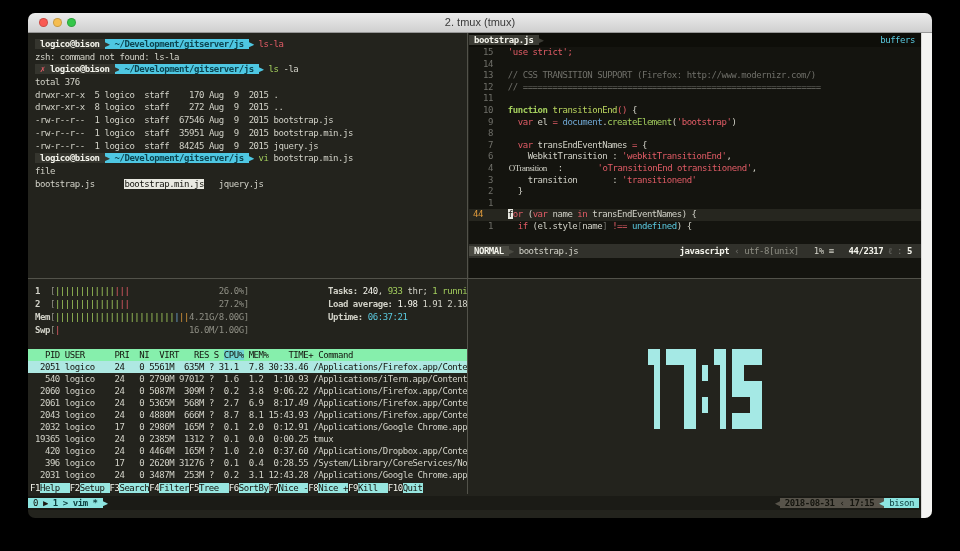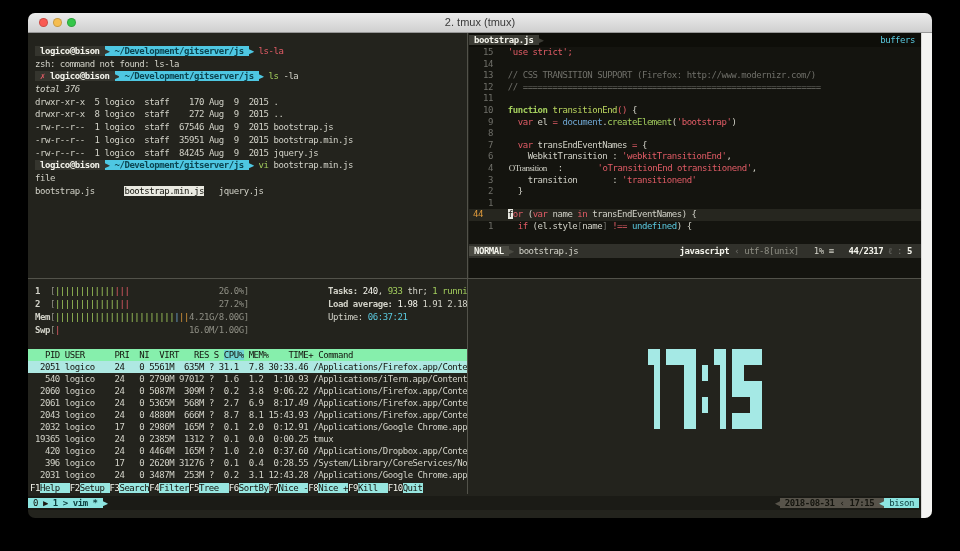--- a/index.html
+++ b/index.html
@@ -17,21 +17,21 @@
   .light.red{background:#f95a52;} .light.yellow{background:#f5bd4f;} .light.green{background:#35c649;}
 
   .term{position:absolute;left:0;top:20px;width:904px;height:485px;
         font-size:9px;letter-spacing:-0.45px;color:#d2d2c8;}
   .tl{white-space:pre;overflow:hidden;padding-left:7px;height:12.7px;line-height:12.7px;}
   .tl.hdr{background:#86efac;color:#14140e;}
   .tl.sel{background:#aee8e2;color:#14140e;}
   .tl.cur{background:#26261f;}
 
   .pane{position:absolute;overflow:hidden;}
-  .shell-pane{left:0;top:0;width:439px;height:245px;padding-top:12px;box-sizing:border-box;}
+  .shell-pane{left:0;top:0;width:439px;height:245px;padding-top:5px;box-sizing:border-box;}
   .vim-pane{left:441px;top:0;width:452px;height:245px;background:#14140f;}
   .vim-tabline{height:14px;line-height:14px;background:#0e0e09;display:flex;white-space:pre;}
   .vim-tab-right{margin-left:auto;padding-right:6px;}
   .vim-code .tl{height:11.6px;line-height:11.6px;padding-left:4px;}
   .vim-statusline{position:absolute;left:0;top:211px;width:100%;height:14px;line-height:14px;
                   background:#31312b;display:flex;white-space:pre;}
   .vim-sl-right{margin-left:auto;padding-right:4px;}
   .htop-pane{left:0;top:246px;width:439px;height:214px;}
   .htop-meters{position:absolute;left:0;top:6px;width:300px;}
   .htop-meters .tl{height:13px;line-height:13px;}
@@ -67,21 +67,21 @@
     </div>
     <div class="title">2. tmux (tmux)</div>
   </div>
 
   <div class="term">
 
     <div class="pane shell-pane">
         <div class="tl"><span style="color: rgb(244, 244, 236); background: rgb(53, 53, 46); font-weight: bold;"> logico@bison </span><span style="color: rgb(53, 53, 46); background: rgb(78, 199, 226);">▶</span><span style="color: rgb(12, 68, 80); background: rgb(78, 199, 226); font-weight: bold;"> ~/Development/gitserver/js </span><span style="color: rgb(78, 199, 226);">▶</span><span style="color: rgb(210, 210, 200);"> </span><span style="color: rgb(226, 92, 102);">ls-la</span></div>
         <div class="tl"><span style="color: rgb(210, 210, 200);">zsh: command not found: ls-la</span></div>
         <div class="tl"><span style="color: rgb(226, 92, 102); background: rgb(53, 53, 46);"> ✗</span><span style="color: rgb(244, 244, 236); background: rgb(53, 53, 46); font-weight: bold;"> logico@bison </span><span style="color: rgb(53, 53, 46); background: rgb(78, 199, 226);">▶</span><span style="color: rgb(12, 68, 80); background: rgb(78, 199, 226); font-weight: bold;"> ~/Development/gitserver/js </span><span style="color: rgb(78, 199, 226);">▶</span><span style="color: rgb(210, 210, 200);"> </span><span style="color: rgb(163, 206, 93);">ls</span><span style="color: rgb(210, 210, 200);"> -la</span></div>
-        <div class="tl"><span style="color: rgb(210, 210, 200); font-style: italic;">total 376</span></div>
+        <div class="tl"><span style="color: rgb(210, 210, 200);">total 376</span></div>
         <div class="tl"><span style="color: rgb(210, 210, 200);">drwxr-xr-x  5 logico  staff    170 Aug  9  2015 .</span></div>
         <div class="tl"><span style="color: rgb(210, 210, 200);">drwxr-xr-x  8 logico  staff    272 Aug  9  2015 ..</span></div>
         <div class="tl"><span style="color: rgb(210, 210, 200);">-rw-r--r--  1 logico  staff  67546 Aug  9  2015 bootstrap.js</span></div>
         <div class="tl"><span style="color: rgb(210, 210, 200);">-rw-r--r--  1 logico  staff  35951 Aug  9  2015 bootstrap.min.js</span></div>
         <div class="tl"><span style="color: rgb(210, 210, 200);">-rw-r--r--  1 logico  staff  84245 Aug  9  2015 jquery.js</span></div>
         <div class="tl"><span style="color: rgb(244, 244, 236); background: rgb(53, 53, 46); font-weight: bold;"> logico@bison </span><span style="color: rgb(53, 53, 46); background: rgb(78, 199, 226);">▶</span><span style="color: rgb(12, 68, 80); background: rgb(78, 199, 226); font-weight: bold;"> ~/Development/gitserver/js </span><span style="color: rgb(78, 199, 226);">▶</span><span style="color: rgb(210, 210, 200);"> </span><span style="color: rgb(163, 206, 93);">vi</span><span style="color: rgb(210, 210, 200);"> bootstrap.min.js</span></div>
         <div class="tl"><span style="color: rgb(210, 210, 200);">file</span></div>
         <div class="tl"><span style="color: rgb(210, 210, 200);">bootstrap.js</span><span style="color: rgb(210, 210, 200);">      </span><span style="color: rgb(20, 20, 14); background: rgb(233, 233, 225);">bootstrap.min.js</span><span style="color: rgb(210, 210, 200);">   </span><span style="color: rgb(210, 210, 200);">jquery.js</span></div>
       </div>
 
@@ -117,21 +117,21 @@
     <div class="pane htop-pane">
       <div class="htop-meters">
           <div class="tl"><span style="color: rgb(210, 210, 200); font-weight: bold;">1  </span><span style="color: rgb(142, 142, 132);">[</span><span style="color: rgb(163, 206, 93);">||||||||||||</span><span style="color: rgb(226, 92, 102);">|||</span><span style="color: rgb(210, 210, 200);">                  </span><span style="color: rgb(142, 142, 132);">26.0%</span><span style="color: rgb(142, 142, 132);">]</span></div>
           <div class="tl"><span style="color: rgb(210, 210, 200); font-weight: bold;">2  </span><span style="color: rgb(142, 142, 132);">[</span><span style="color: rgb(163, 206, 93);">|||||||||||||</span><span style="color: rgb(226, 92, 102);">||</span><span style="color: rgb(210, 210, 200);">                  </span><span style="color: rgb(142, 142, 132);">27.2%</span><span style="color: rgb(142, 142, 132);">]</span></div>
           <div class="tl"><span style="color: rgb(210, 210, 200); font-weight: bold;">Mem</span><span style="color: rgb(142, 142, 132);">[</span><span style="color: rgb(163, 206, 93);">||||||||||||||||||||||||</span><span style="color: rgb(111, 167, 211);">|</span><span style="color: rgb(222, 154, 60);">||</span><span style="color: rgb(142, 142, 132);">4.21G/8.00G</span><span style="color: rgb(142, 142, 132);">]</span></div>
           <div class="tl"><span style="color: rgb(210, 210, 200); font-weight: bold;">Swp</span><span style="color: rgb(142, 142, 132);">[</span><span style="color: rgb(226, 92, 102);">|</span><span style="color: rgb(210, 210, 200);">                          </span><span style="color: rgb(142, 142, 132);">16.0M/1.00G</span><span style="color: rgb(142, 142, 132);">]</span></div>
         </div>
       <div class="htop-info">
           <div class="tl"><span style="color: rgb(210, 210, 200); font-weight: bold;">Tasks: </span><span style="color: rgb(244, 244, 236);">240</span><span style="color: rgb(210, 210, 200);">, </span><span style="color: rgb(163, 206, 93);">933</span><span style="color: rgb(210, 210, 200);"> thr</span><span style="color: rgb(210, 210, 200);">; </span><span style="color: rgb(163, 206, 93);">1 running</span></div>
           <div class="tl"><span style="color: rgb(210, 210, 200); font-weight: bold;">Load average: </span><span style="color: rgb(244, 244, 236);">1.98 </span><span style="color: rgb(210, 210, 200);">1.91 </span><span style="color: rgb(210, 210, 200);">2.18</span></div>
-          <div class="tl"><span style="color: rgb(210, 210, 200); font-weight: normal;">Uptime: </span><span style="color: rgb(90, 200, 222);">06:37:21</span></div>
+          <div class="tl"><span style="color: rgb(210, 210, 200); font-weight: bold;">Uptime: </span><span style="color: rgb(90, 200, 222);">06:37:21</span></div>
         </div>
       <div class="htop-table">
           <div class="tl hdr"><span style="color: rgb(20, 20, 14);">  PID USER      PRI  NI  VIRT   RES S </span><span style="color: rgb(20, 20, 14); background: rgb(114, 212, 210);">CPU%</span><span style="color: rgb(20, 20, 14);"> MEM%    TIME+ Command</span></div>
           <div class="tl sel"><span style="color: rgb(20, 20, 14);"> 2051 logico    24   0 5561M  635M ? 31.1  7.8 30:33.46 /Applications/Firefox.app/Contents/MacOS/pl</span></div>
           <div class="tl"><span style="color: rgb(210, 210, 200);">  540 logico    24   0 2790M 97012 ?  1.6  1.2  1:10.93 /Applications/iTerm.app/Contents/MacOS/iTer</span></div>
           <div class="tl"><span style="color: rgb(210, 210, 200);"> 2060 logico    24   0 5087M  309M ?  0.2  3.8  9:06.22 /Applications/Firefox.app/Contents/MacOS/pl</span></div>
           <div class="tl"><span style="color: rgb(210, 210, 200);"> 2061 logico    24   0 5365M  568M ?  2.7  6.9  8:17.49 /Applications/Firefox.app/Contents/MacOS/pl</span></div>
           <div class="tl"><span style="color: rgb(210, 210, 200);"> 2043 logico    24   0 4880M  666M ?  8.7  8.1 15:43.93 /Applications/Firefox.app/Contents/MacOS/fi</span></div>
           <div class="tl"><span style="color: rgb(210, 210, 200);"> 2032 logico    17   0 2986M  165M ?  0.1  2.0  0:12.91 /Applications/Google Chrome.app/Contents/Ve</span></div>
           <div class="tl"><span style="color: rgb(210, 210, 200);">19365 logico    24   0 2385M  1312 ?  0.1  0.0  0:00.25 tmux</span></div>

